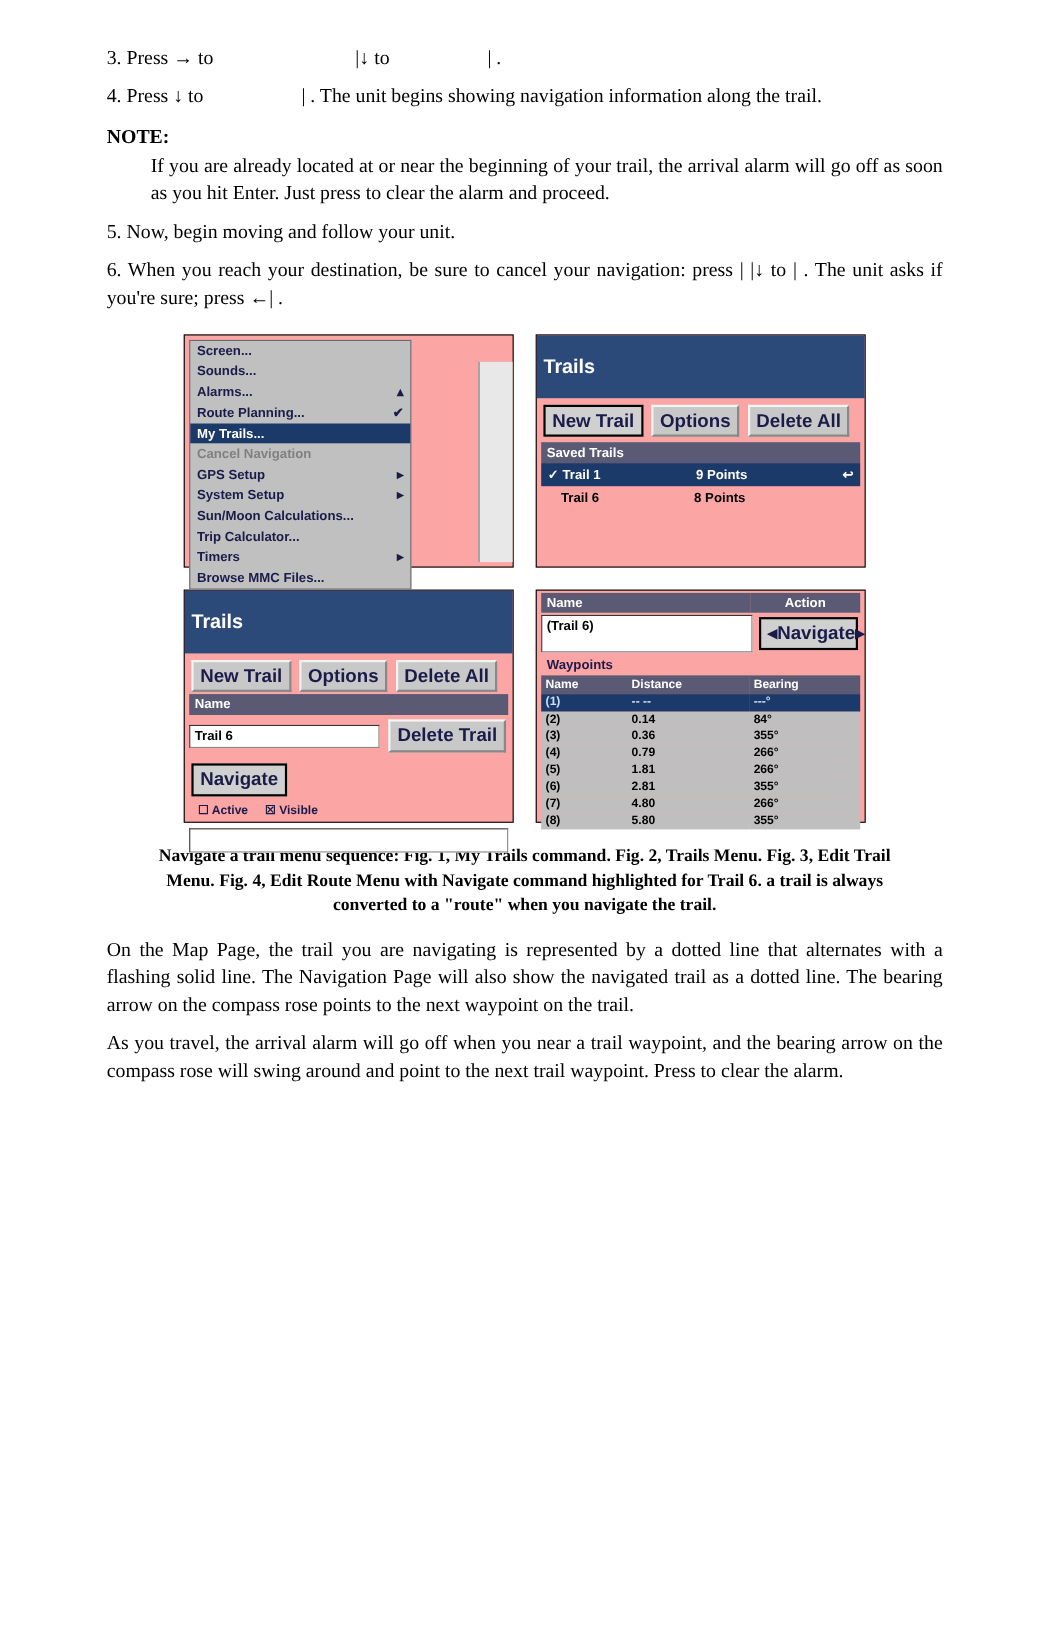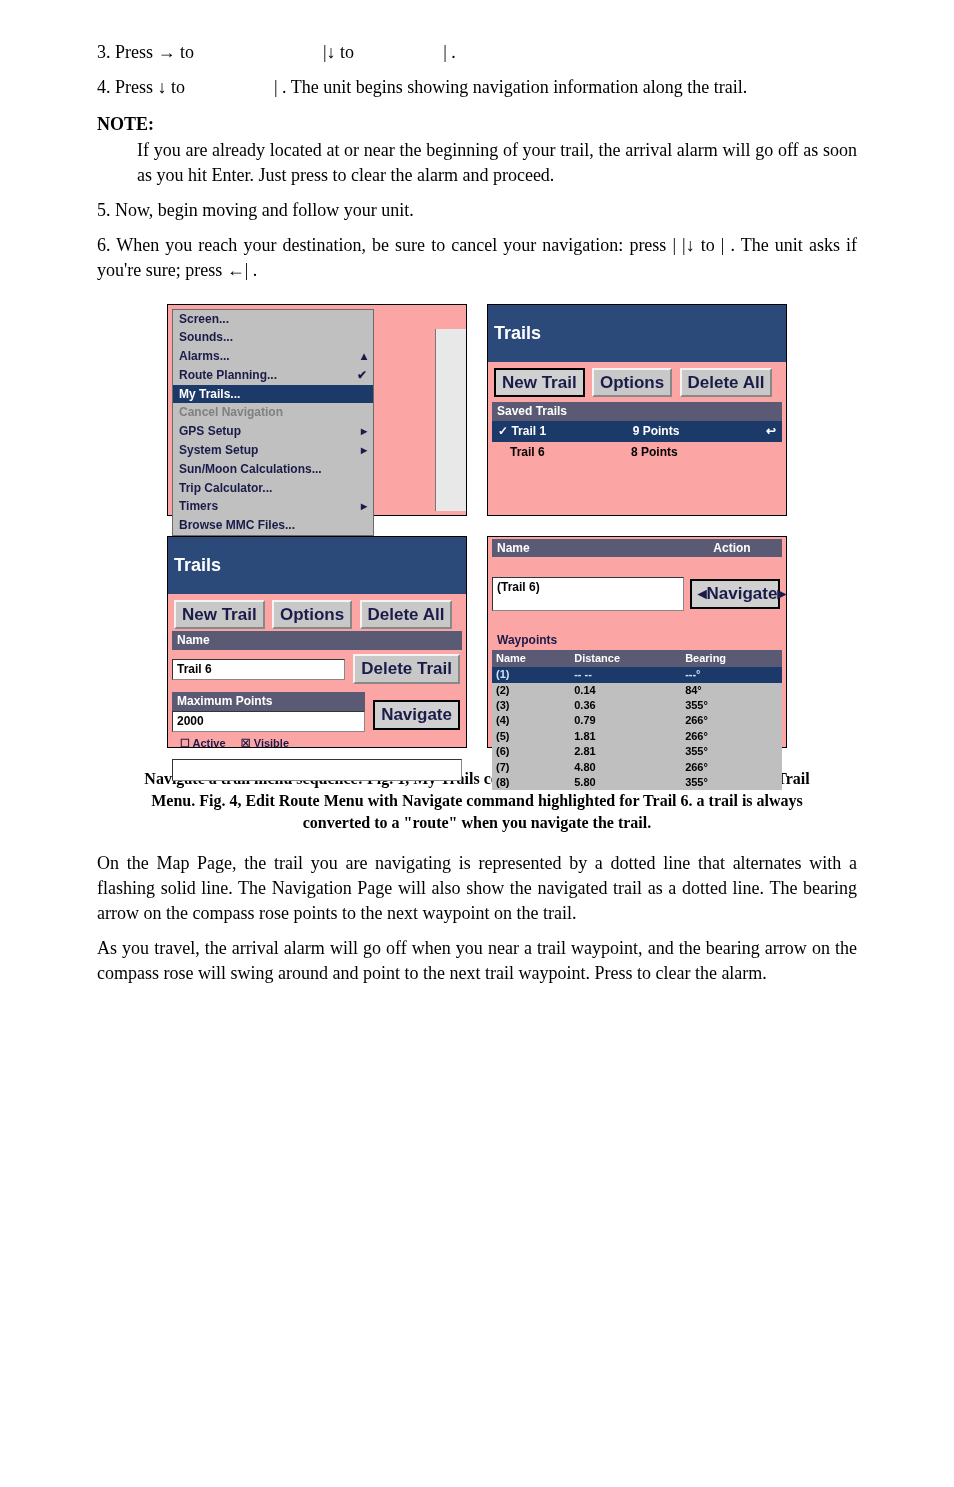--- a/index.html
+++ b/index.html
@@ -126,42 +126,38 @@
     <div class="panel-inner">
       <span class="btn">New Trail</span>
       <span class="btn">Options</span>
       <span class="btn">Delete All</span>
       <span class="section-label">Name</span>
       <div style="display:flex; gap:6px; align-items:center; margin-top:2px;">
         <div class="field-box" style="flex:1">Trail 6</div>
         <span class="btn">Delete Trail</span>
       </div>
       <div style="display:flex; gap:6px; align-items:flex-end; margin-top:6px;">
-        <div style="flex:1">
-          <span class="grey-label" style="display:block">Maximum Points</span>
-          <div class="field-box">2000</div>
-        </div>
         <span class="btn sel">Navigate</span>
       </div>
       <div class="check">
         <span>☐ <span>Active</span></span>
         &nbsp;&nbsp;&nbsp;
         <span>☒ <span>Visible</span></span>
       </div>
       <div class="field-box" style="height:18px; margin-top:4px;"></div>
     </div>
   </div>
 
   <div class="panel" style="height:210px;">
     <div class="panel-inner" style="padding:2px 4px;">
       <div style="display:flex;">
         <span class="grey-label" style="flex:1">Name</span>
         <span class="grey-label" style="width:90px; text-align:center">Action</span>
       </div>
-      <div style="display:flex; gap:4px; margin:20px 0;">
+      <div style="display:flex; gap:4px; margin:2px 0;">
         <div class="field-box" style="flex:1">(Trail 6)</div>
         <span class="btn sel" style="width:74px; text-align:center">◂<span>Navigate</span>▸</span>
       </div>
       <span class="grey-label" style="display:block; background:transparent; color:#1b1b4a;">Waypoints</span>
       <table class="route">
         <tbody>
             <tr>
           <th>Name</th>
           <th>Distance</th>
           <th>Bearing</th>

